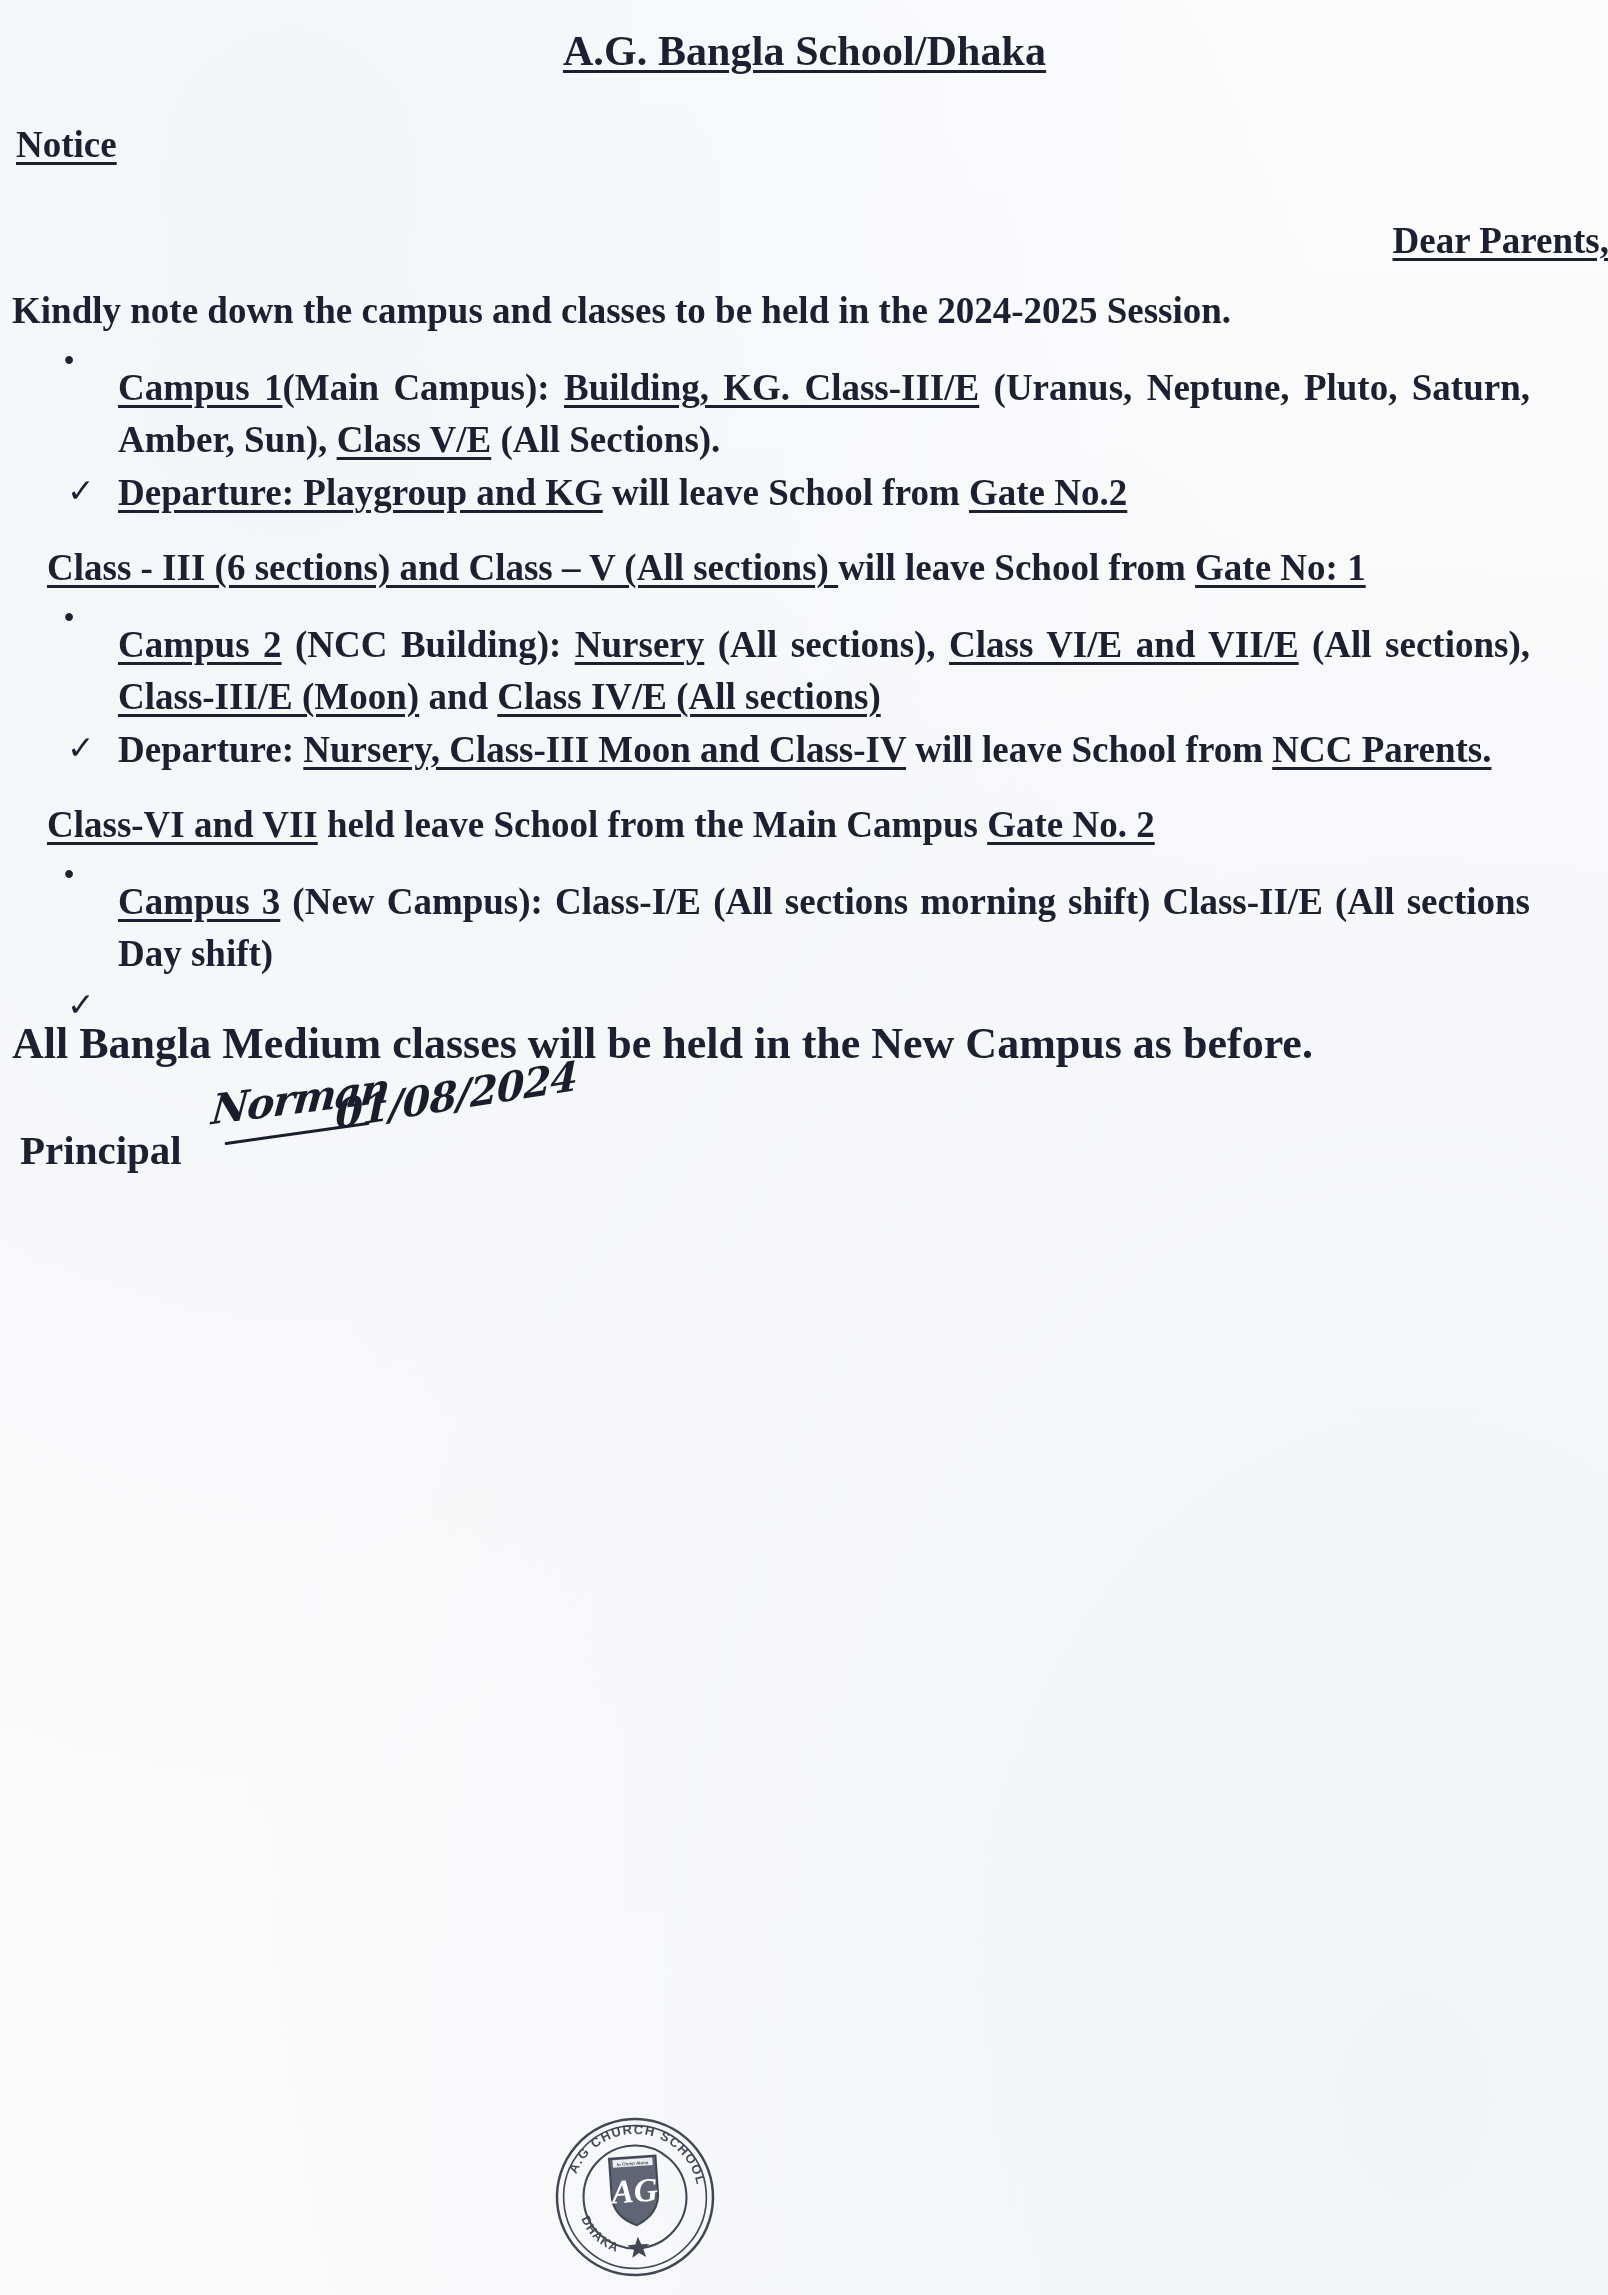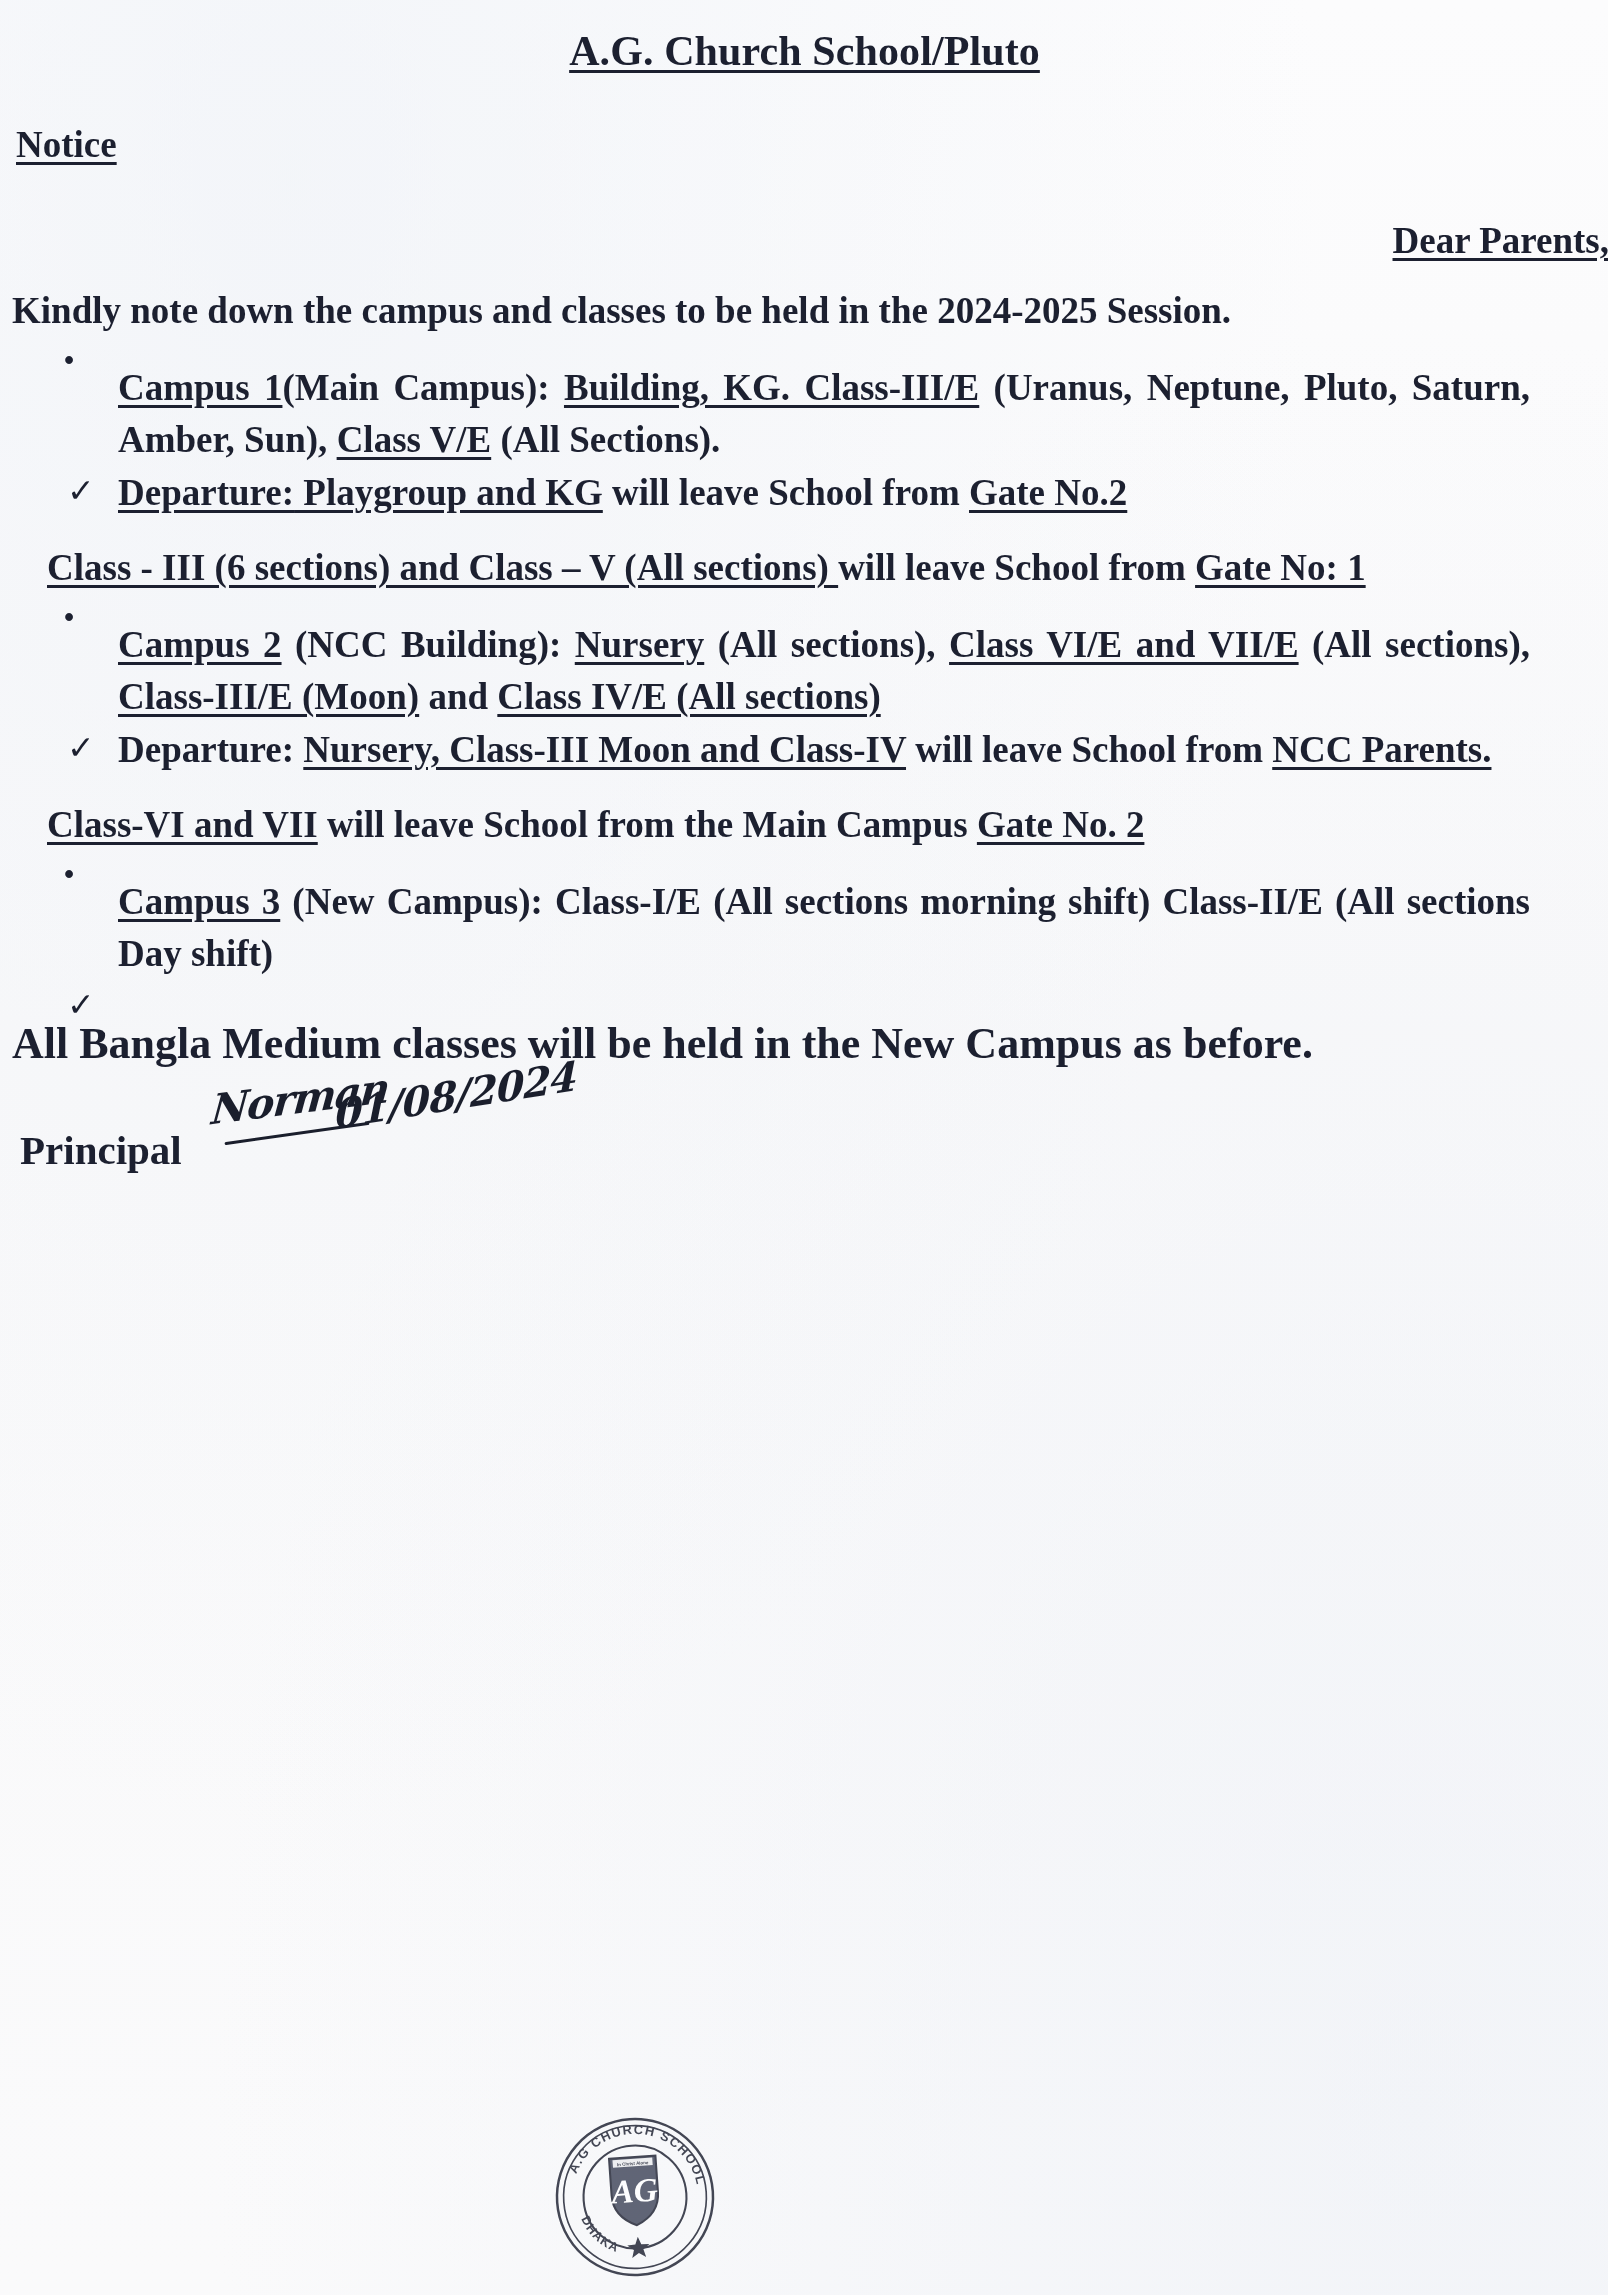--- a/index.html
+++ b/index.html
@@ -197,21 +197,21 @@
 </style>
 </head>
 <body>
 
 <div class="page">
   <div class="paper-tint"></div>
 
   <div class="content">
 
     <h1 class="doc-title">
-      <span class="u">A.G. Church School/Pluto</span>
+      <span class="u">A.G. Bangla School/Dhaka</span>
     </h1>
 
     <h2 class="doc-subtitle">
       <span class="u">Notice</span>
     </h2>
 
     <p class="salutation">
       <span class="u">Dear Parents,</span>
     </p>
 
@@ -235,21 +235,21 @@
       <span class="bullet-marker dot">•</span>
       <span class="u">Campus 2</span><span> (NCC Building): </span><span class="u">Nursery</span><span> (All sections), </span><span class="u">Class VI/E and VII/E</span><span> (All sections), </span><span class="u">Class-III/E (Moon)</span><span> and </span><span class="u">Class IV/E (All sections)</span>
     </div>
 
     <div class="bullet-block">
       <span class="bullet-marker check">✓</span>
       <span>Departure:  </span><span class="u">Nursery, Class-III Moon and Class-IV</span><span> will leave School from </span><span class="u">NCC Parents.</span>
     </div>
 
     <p class="flush-para">
-      <span class="u">Class-VI and VII</span><span> will leave School from the Main Campus </span><span class="u">Gate No. 2</span>
+      <span class="u">Class-VI and VII</span><span> held leave School from the Main Campus </span><span class="u">Gate No. 2</span>
     </p>
 
     <div class="bullet-block first-of-group">
       <span class="bullet-marker dot">•</span>
       <span class="u">Campus 3</span><span> (New Campus): Class-I/E   (All sections morning shift) Class-II/E (All sections Day shift)</span>
     </div>
 
     <div class="bullet-block">
       <span class="bullet-marker check">✓</span>
     </div>

